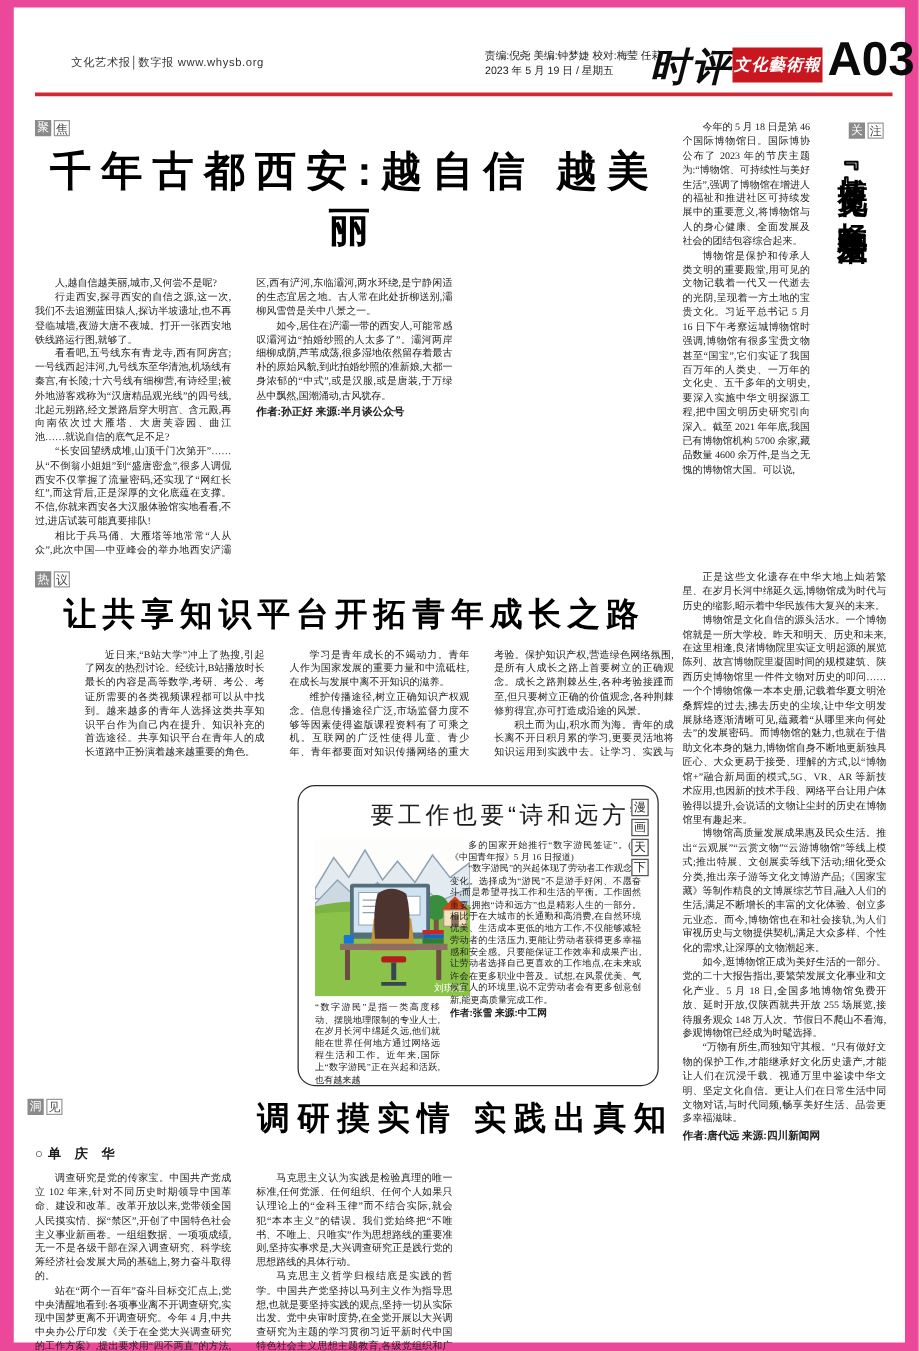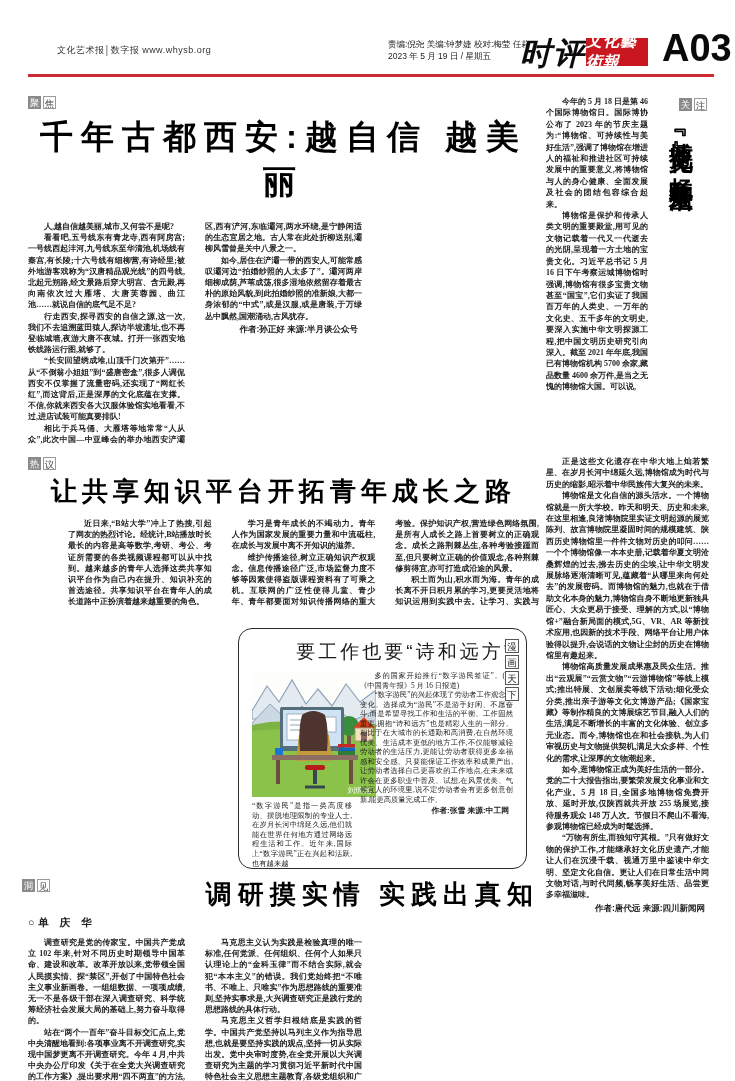--- a/index.html
+++ b/index.html
@@ -1,44 +1,44 @@
 <!DOCTYPE html>
 <html><head>
 <meta charset="utf-8">
 <style>
   html,body{margin:0;padding:0;background:#dcdcda;}
-  .page{position:relative;width:735px;height:1081px;background:#ffffff;overflow:hidden;
+  .page{position:relative;width:735px;height:1081px;background:#ec4899;overflow:hidden;
         font-family:"Liberation Serif","DejaVu Serif",serif;color:#1c1c1c;}
   .sheet{position:absolute;left:11px;top:6px;right:11px;bottom:7px;background:#ffffff;}
 
   
   .mast-left{position:absolute;left:57px;top:44px;font-size:9px;color:#333;
              font-family:"Liberation Sans",sans-serif;letter-spacing:.5px;}
   .credits{position:absolute;left:388px;top:38px;font-size:8.5px;line-height:12px;color:#222;
            font-family:"Liberation Sans",sans-serif;}
   .paper-section{position:absolute;left:520px;top:33px;font-size:31px;font-weight:900;
                  letter-spacing:2px;color:#0c0c0c;font-family:"Liberation Sans",sans-serif;font-style:italic;}
-  .brand-box{position:absolute;left:586px;top:38px;width:62px;height:28px;background:#c8171e;
+  .brand-box{position:absolute;left:586px;top:38px;width:72px;height:28px;background:#c8171e;
              color:#fff;display:flex;align-items:center;justify-content:center;
-             font-size:16px;font-weight:700;font-style:italic;letter-spacing:1px;
+             font-size:13px;font-weight:700;font-style:italic;letter-spacing:1px;
              font-family:Liberation Mono, monospace;}
   .page-no{position:absolute;left:662px;top:27px;font-size:38px;font-weight:700;color:#0a0a0a;
            font-family:"Liberation Sans",sans-serif;}
   .red-rule{position:absolute;left:28px;top:74px;width:686px;height:2.5px;background:#cf2a33;}
 
   
   .label{display:flex;gap:2px;font-family:"Liberation Sans",sans-serif;}
   .label span{width:13px;height:13px;line-height:13px;text-align:center;font-size:9.5px;box-sizing:border-box;}
   .label .l1{background:#8a8a8a;color:#fff;}
   .label .l2{background:#fff;color:#444;border:1px solid #9a9a9a;}
 
   
   .body{font-size:8px;line-height:11.2px;text-align:justify;color:#222;overflow:hidden;}
-  .body p{margin:0;text-indent:2em;font-weight:bold;}
-  .byline{font-weight:700;text-align:right;text-indent:0 !important;
+  .body p{margin:0;text-indent:2em;}
+  .byline{font-weight:700;text-align:left;text-indent:0 !important;
           font-family:"Liberation Sans",sans-serif;font-size:8.5px;padding-right:4px;padding-top:2px;}
 
   
   .left-region{position:absolute;left:28px;top:96px;width:511px;}
   .h1{font-size:33px;font-weight:900;letter-spacing:8px;text-align:center;margin:6px 0 16px;
       font-family:"Liberation Sans",sans-serif;color:#000;}
   .h2{font-size:26px;font-weight:900;letter-spacing:5px;text-align:center;margin:4px 0 9px;
       font-family:"Liberation Sans",sans-serif;color:#000;}
   .cols3{column-count:3;column-gap:20px;column-fill:auto;}
   .body1{height:226px;}
@@ -99,22 +99,22 @@
 
   <div class="left-region">
 
     <div class="label">
       <span class="l1">聚</span>
       <span class="l2">焦</span>
     </div>
     <div class="h1">千年古都西安:越自信  越美丽</div>
     <div class="body cols3 body1">
       <p>人,越自信越美丽,城市,又何尝不是呢?</p>
+      <p>行走西安,探寻西安的自信之源,这一次,我们不去追溯蓝田猿人,探访半坡遗址,也不再登临城墙,夜游大唐不夜城。打开一张西安地铁线路运行图,就够了。</p>
       <p>看看吧,五号线东有青龙寺,西有阿房宫;一号线西起沣河,九号线东至华清池,机场线有秦宫,有长陵;十六号线有细柳营,有诗经里;被外地游客戏称为“汉唐精品观光线”的四号线,北起元朔路,经文景路后穿大明宫、含元殿,再向南依次过大雁塔、大唐芙蓉园、曲江池……就说自信的底气足不足?</p>
-      <p>行走西安,探寻西安的自信之源,这一次,我们不去追溯蓝田猿人,探访半坡遗址,也不再登临城墙,夜游大唐不夜城。打开一张西安地铁线路运行图,就够了。</p>
       <p>“长安回望绣成堆,山顶千门次第开”……从“不倒翁小姐姐”到“盛唐密盒”,很多人调侃西安不仅掌握了流量密码,还实现了“网红长红”,而这背后,正是深厚的文化底蕴在支撑。不信,你就来西安各大汉服体验馆实地看看,不过,进店试装可能真要排队!</p>
       <p>相比于兵马俑、大雁塔等地常常“人从众”,此次中国—中亚峰会的举办地西安浐灞区,西有浐河,东临灞河,两水环绕,是宁静闲适的生态宜居之地。古人常在此处折柳送别,灞柳风雪曾是关中八景之一。</p>
       <p>如今,居住在浐灞一带的西安人,可能常感叹灞河边“拍婚纱照的人太多了”。灞河两岸细柳成荫,芦苇成荡,很多湿地依然留存着最古朴的原始风貌,到此拍婚纱照的准新娘,大都一身浓郁的“中式”,或是汉服,或是唐装,于万绿丛中飘然,国潮涌动,古风犹存。</p>
       <p class="byline">作者:孙正好  来源:半月谈公众号</p>
     </div>
 
     <div class="label mt10">
       <span class="l1">热</span>
       <span class="l2">议</span>
     </div>

